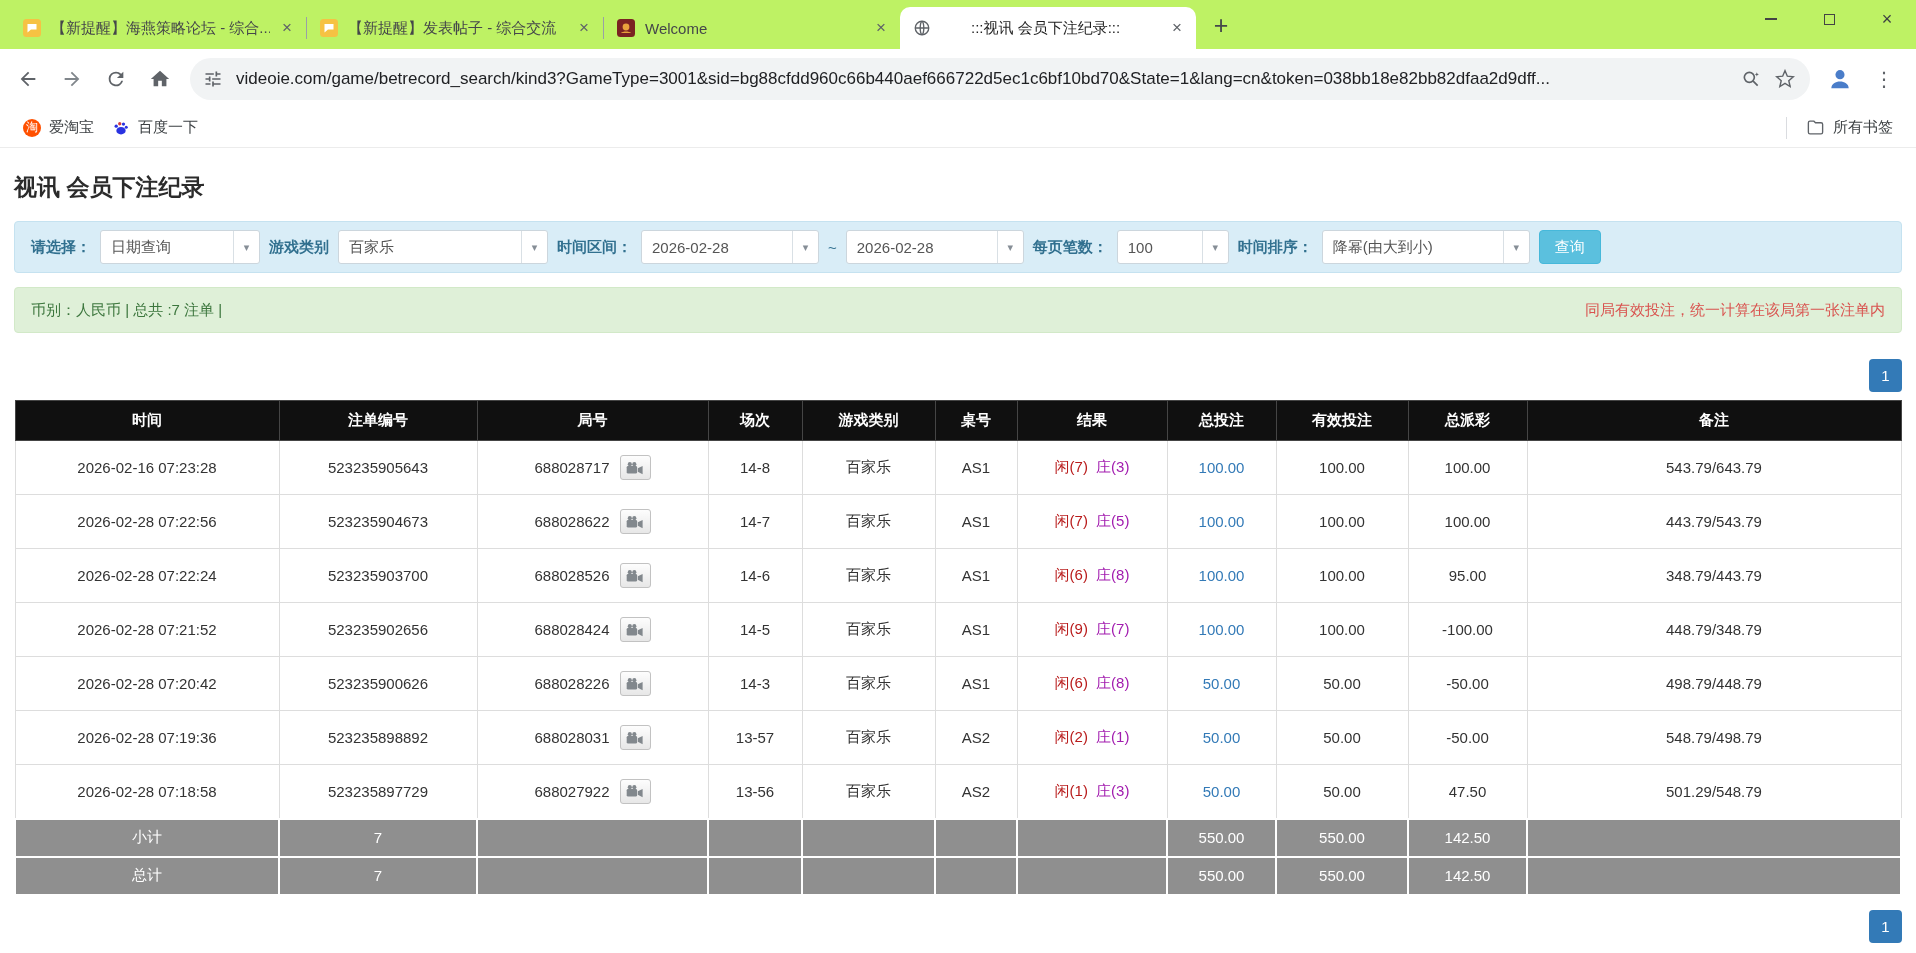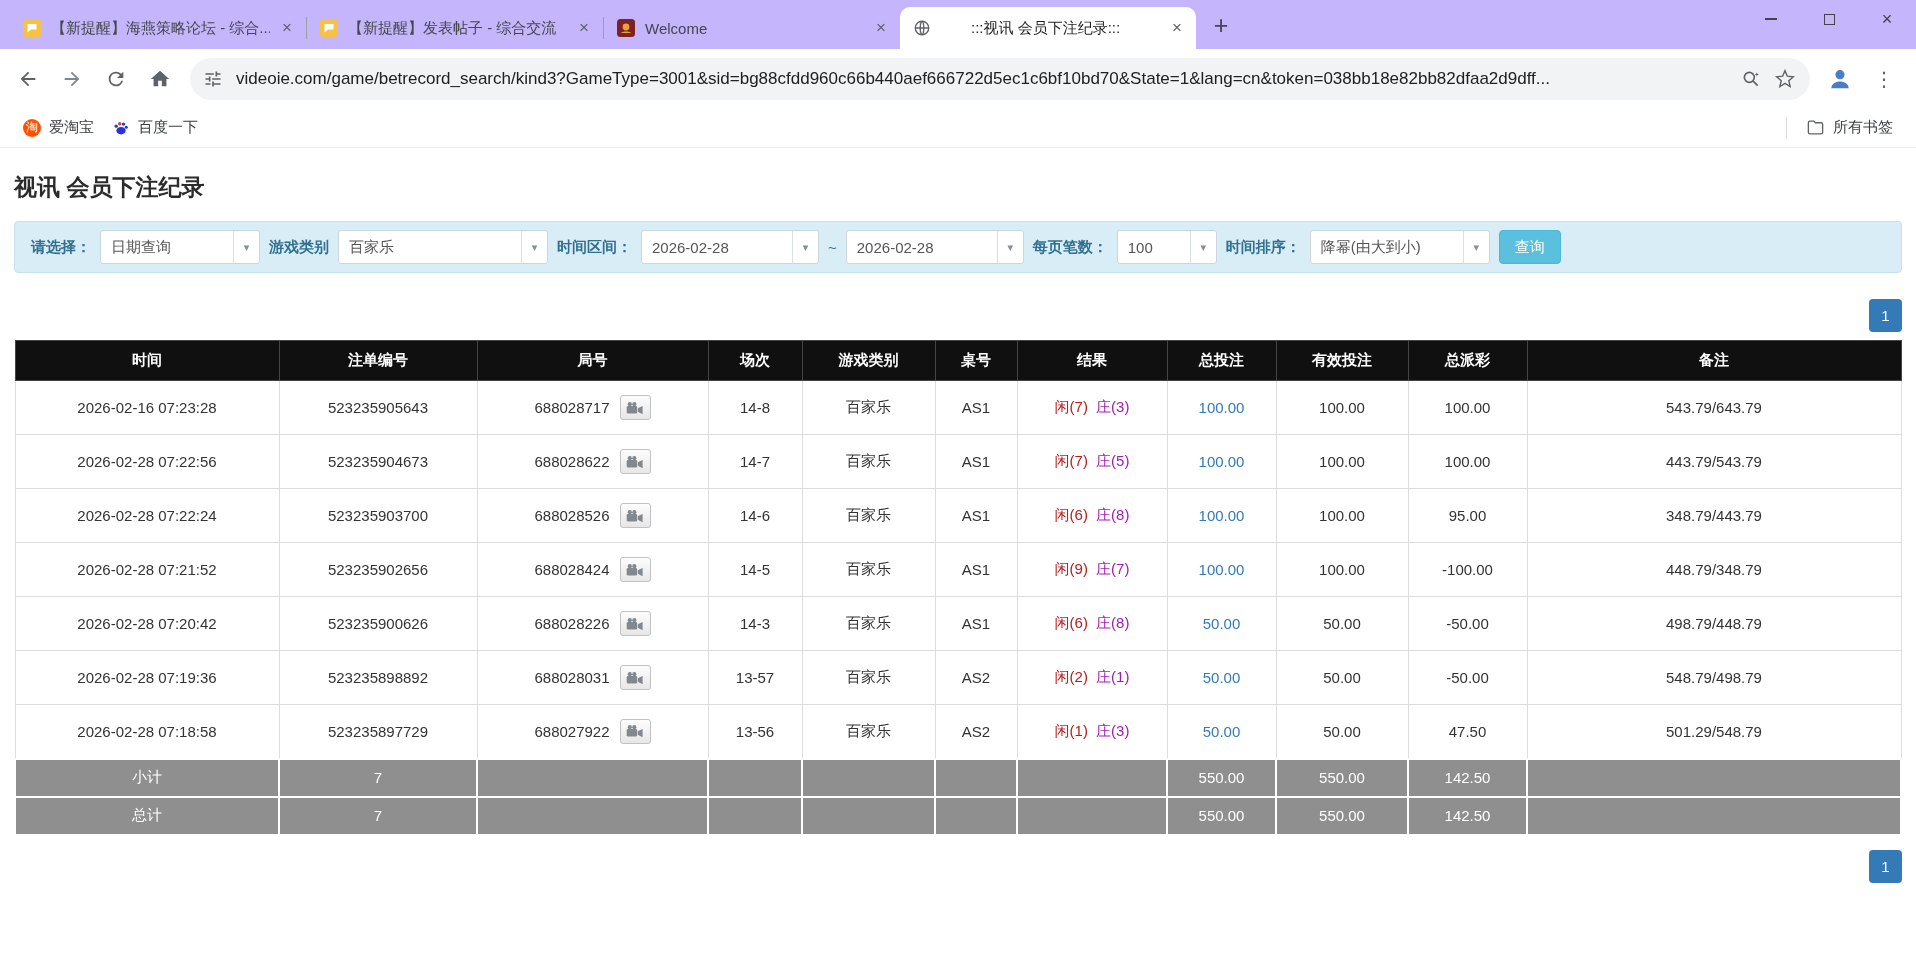--- a/index.html
+++ b/index.html
@@ -3,21 +3,21 @@
 <meta charset="utf-8">
 <style>
   * { box-sizing: border-box; margin: 0; padding: 0; }
   html, body {
     width: 1916px; height: 953px; overflow: hidden;
     background: #fff;
     font-family: "Liberation Sans", "DejaVu Sans", sans-serif;
   }
 
   
-  .tabstrip { height: 49px; background: #c4b5fd; display: flex; align-items: flex-end; padding-left: 10px; position: relative; }
+  .tabstrip { height: 49px; background: #bef264; display: flex; align-items: flex-end; padding-left: 10px; position: relative; }
   .tab { width: 296px; height: 42px; display: flex; align-items: center; padding: 0 8px 0 12px; border-radius: 10px 10px 0 0; color: #45474a; font-size: 15px; cursor: default; }
   .tab.active { background: #fff; color: #1f1f1f; gap: 30px; }
   .tab-sep { width: 1px; height: 22px; background: #9aa0a6; margin-bottom: 10px; flex: 0 0 auto; }
   .favicon { width: 19px; height: 19px; margin-right: 10px; flex: 0 0 auto; display: flex; align-items: center; justify-content: center; }
   .tab-title { flex: 1; white-space: nowrap; overflow: hidden; }
   .tab-close { width: 22px; height: 22px; border-radius: 50%; display: flex; align-items: center; justify-content: center; font-size: 17px; color: #5f6368; margin-left: 6px; flex: 0 0 auto; }
   .newtab-btn { width: 34px; height: 34px; margin: 0 0 7px 8px; display: flex; align-items: center; justify-content: center; font-size: 25px; color: #45474a; border-radius: 50%; }
   .win-controls { position: absolute; right: 0; top: 0; height: 38px; display: flex; }
   .win-btn { width: 58px; height: 100%; display: flex; align-items: center; justify-content: center; color: #3c4043; font-size: 18px; }
   .min-glyph { width: 12px; border-bottom: 2px solid #444; display: inline-block; }
@@ -40,21 +40,21 @@
 
   
   .page { padding: 0 14px; }
   .page-title { margin-top: 24px; font-size: 23px; font-weight: 700; color: #2b2b2b; }
 
   .filter-panel { margin-top: 18px; background: #d9edf7; border: 1px solid #c5e2f0; border-radius: 4px; height: 52px; display: flex; align-items: center; padding: 0 16px; gap: 9px; }
   .f-label { color: #31708f; font-weight: bold; font-size: 15px; white-space: nowrap; }
   .select { height: 34px; background: #fff; border: 1px solid #ccd6dd; border-radius: 3px; display: flex; align-items: center; font-size: 15px; color: #555; flex: 0 0 auto; }
   .sel-text { padding: 0 10px; flex: 1; white-space: nowrap; overflow: hidden; }
   .sel-arrow { width: 26px; align-self: stretch; border-left: 1px solid #d9e0e5; display: flex; align-items: center; justify-content: center; color: #868e96; font-size: 11px; }
-  .w160 { width: 160px; align-items: center; } .w210 { width: 210px; } .w178 { width: 178px; } .w112 { width: 100px; } .w180 { width: 180px; justify-content: center; }
+  .w160 { width: 160px; align-items: center; } .w210 { width: 210px; } .w178 { width: 178px; } .w112 { width: 112px; } .w180 { width: 208px; justify-content: center; }
   .tilde { color: #31708f; font-size: 15px; }
   .btn-query { height: 34px; padding: 4px 15px; background: #5bc0de; border: 1px solid #46b8da; border-radius: 4px; color: #fff; font-size: 15px; display: flex; align-items: center; cursor: pointer; }
 
   .summary-panel { margin-top: 14px; background: #dff0d8; border: 1px solid #d2e9c8; border-radius: 4px; height: 46px; display: flex; align-items: center; justify-content: space-between; padding: 0 16px; font-size: 15px; }
   .summary-left { color: #3c763d; }
   .summary-right { color: #d9534f; }
 
   .pager-row { display: flex; justify-content: flex-end; margin-top: 26px; }
   .pager-row.bottom { margin-top: 14px; }
   .page-btn { min-width: 33px; height: 33px; background: #337ab7; color: #fff; border-radius: 4px; display: flex; align-items: center; justify-content: center; font-size: 15px; cursor: pointer; }
@@ -239,20 +239,24 @@
       <span class="sel-arrow">▾</span>
     </div>
     <span class="f-label">时间排序：</span>
     <div class="select w180">
       <span class="sel-text">降幂(由大到小)</span>
       <span class="sel-arrow">▾</span>
     </div>
     <button class="btn-query">查询</button>
   </div>
 
+  <div class="summary-panel">
+    <span class="summary-left">币别：人民币 | 总共 :7 注单 |</span>
+    <span class="summary-right">同局有效投注，统一计算在该局第一张注单内</span>
+  </div>
 
   <div class="pager-row">
     <div class="page-btn">1</div>
   </div>
 
   <table class="bet-table">
     <colgroup>
       <col style="width:264px">
         <col style="width:198px">
         <col style="width:231px">

